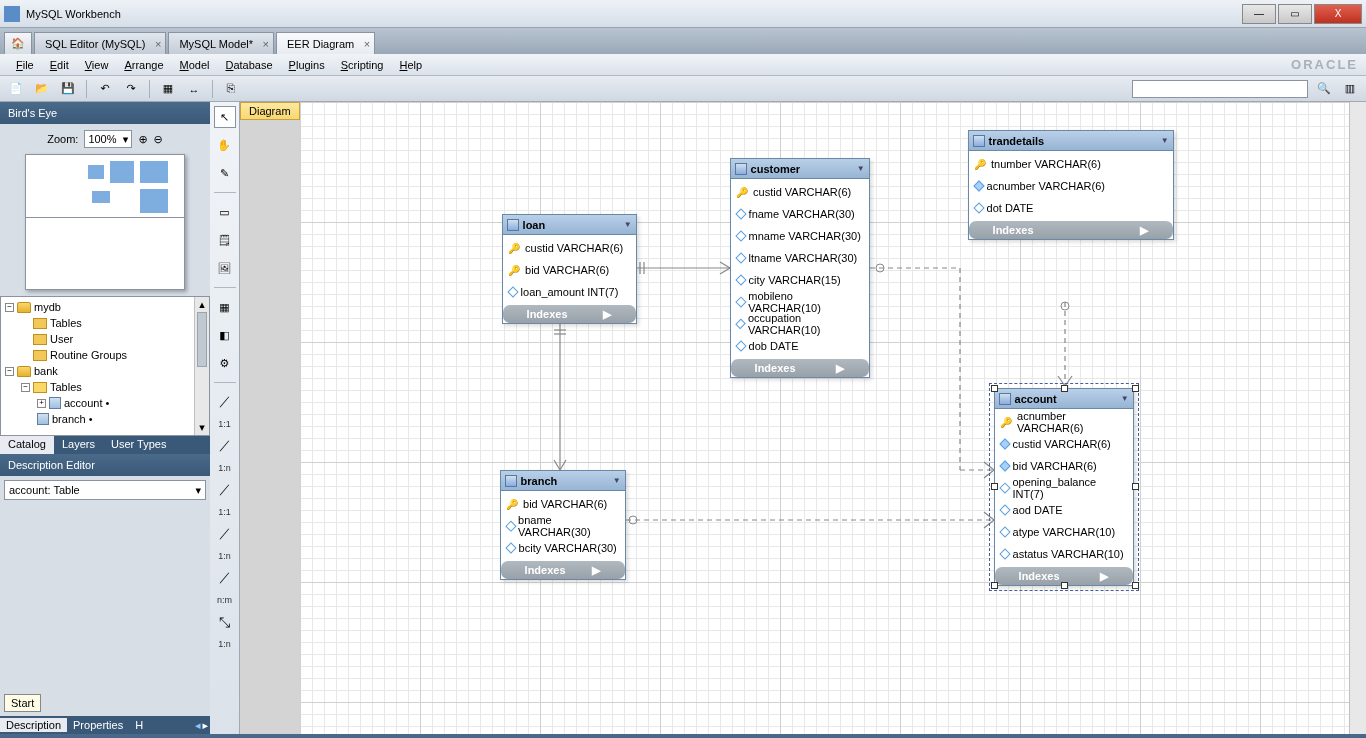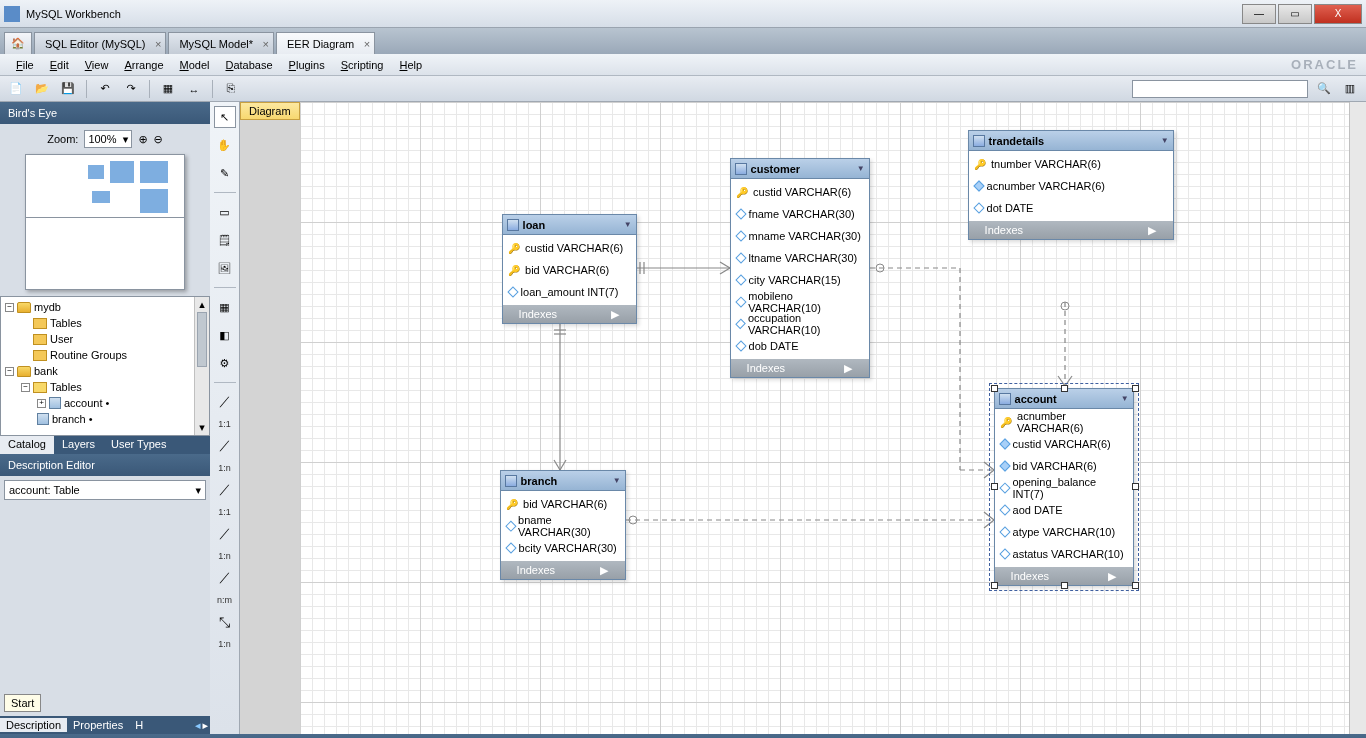--- a/index.html
+++ b/index.html
@@ -76,21 +76,21 @@
 .entity.sel::before { content:''; position:absolute; inset:-6px; border:1px dashed #4060a0; pointer-events:none; }
 .ent-hdr { height:20px; background:linear-gradient(#bad0e8,#96b4d4); border-bottom:1px solid #6a88a8; display:flex; align-items:center; padding:0 4px; gap:4px; }
 .ent-hdr .ei { width:12px; height:12px; background:linear-gradient(#d0e0f0,#8aace0); border:1px solid #5878a0; }
 .ent-hdr .nm { font-weight:bold; flex:1; }
 .ent-hdr .tr { font-size:8px; color:#446; }
 .ent-body { padding:2px 0; }
 .col { display:flex; align-items:center; height:22px; padding:0 6px; gap:4px; }
 .col .key { color:#e0a020; font-size:10px; }
 .col .dia { width:8px; height:8px; transform:rotate(45deg); border:1px solid #58a0e0; }
 .col .dia.fill { background:#a8d0f8; }
-.ent-idx { height:18px; background:linear-gradient(#b0b8c0,#98a0a8); color:#fff; display:flex; align-items:center; padding:0 16px; justify-content:space-between; font-weight:normal; }
+.ent-idx { height:18px; background:linear-gradient(#b0b8c0,#98a0a8); color:#fff; display:flex; align-items:center; padding:0 24px; justify-content:space-between; font-weight:bold;border-radius:7px; }
 .handle { position:absolute; width:7px; height:7px; background:#fff; border:1px solid #333; }
 
 svg.conn { position:absolute; inset:0; width:100%; height:100%; pointer-events:none; z-index:2; }
 svg.conn line { stroke:#888; stroke-width:1.2; }
 svg.conn line.dash { stroke-dasharray:5 4; }
 
 .scrollbar-v { width:17px; background:#e8e8e8; border-left:1px solid #c0c0c0; }
 
 .status { height:22px; background:linear-gradient(#4a6a8a,#3a5878); color:#fff; display:flex; align-items:center; padding:0 8px; }
 .status .spacer { flex:1; }

